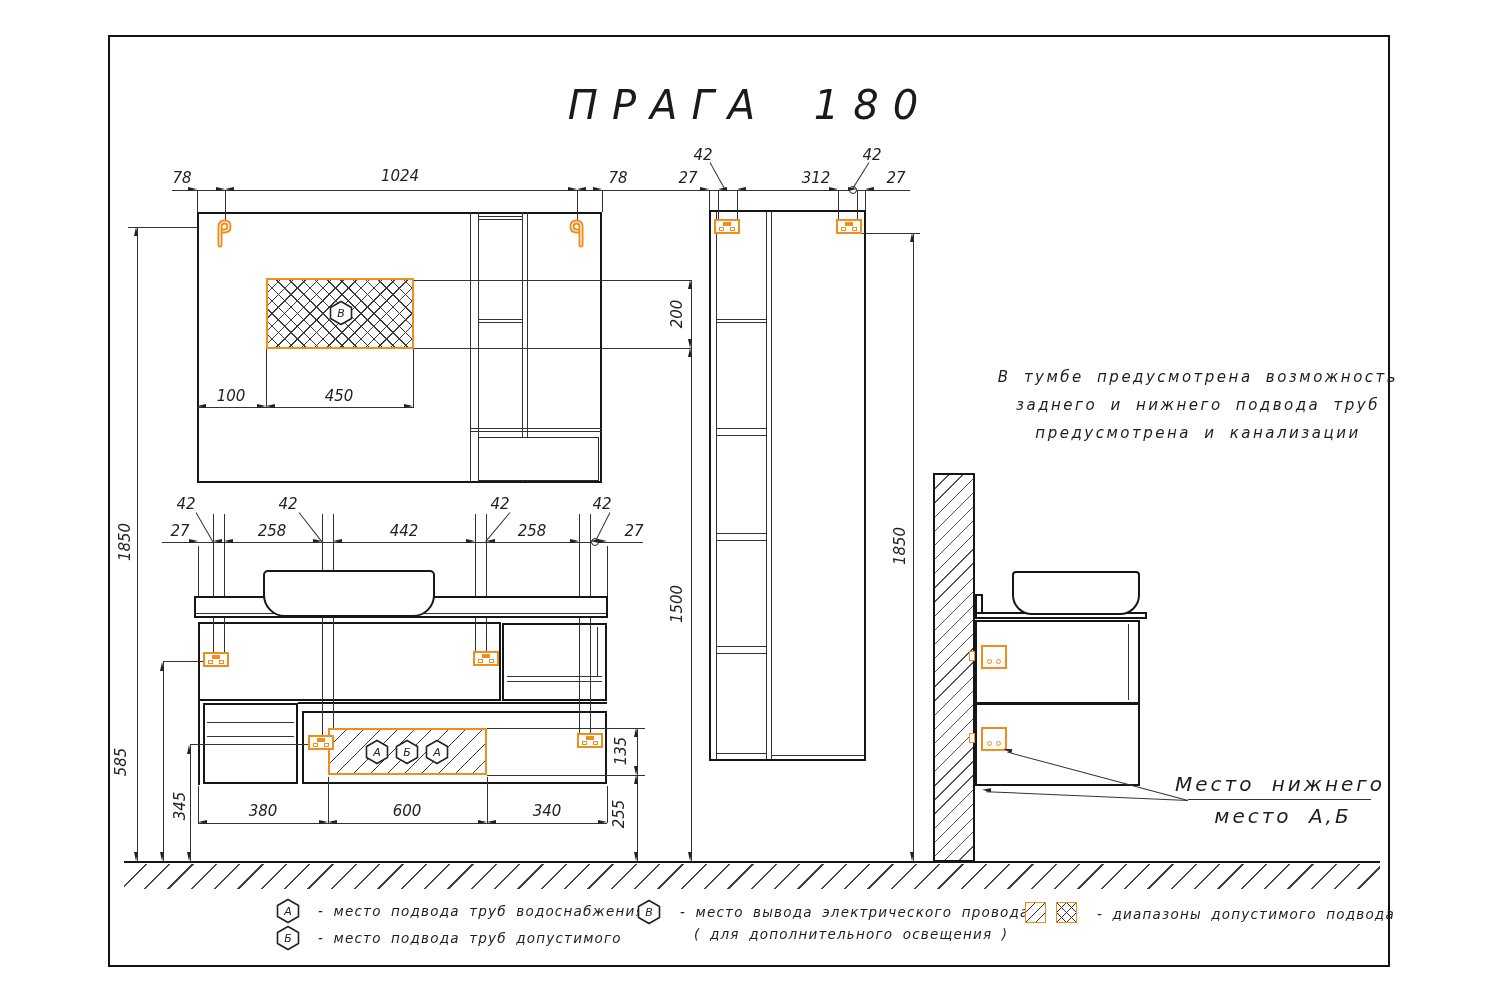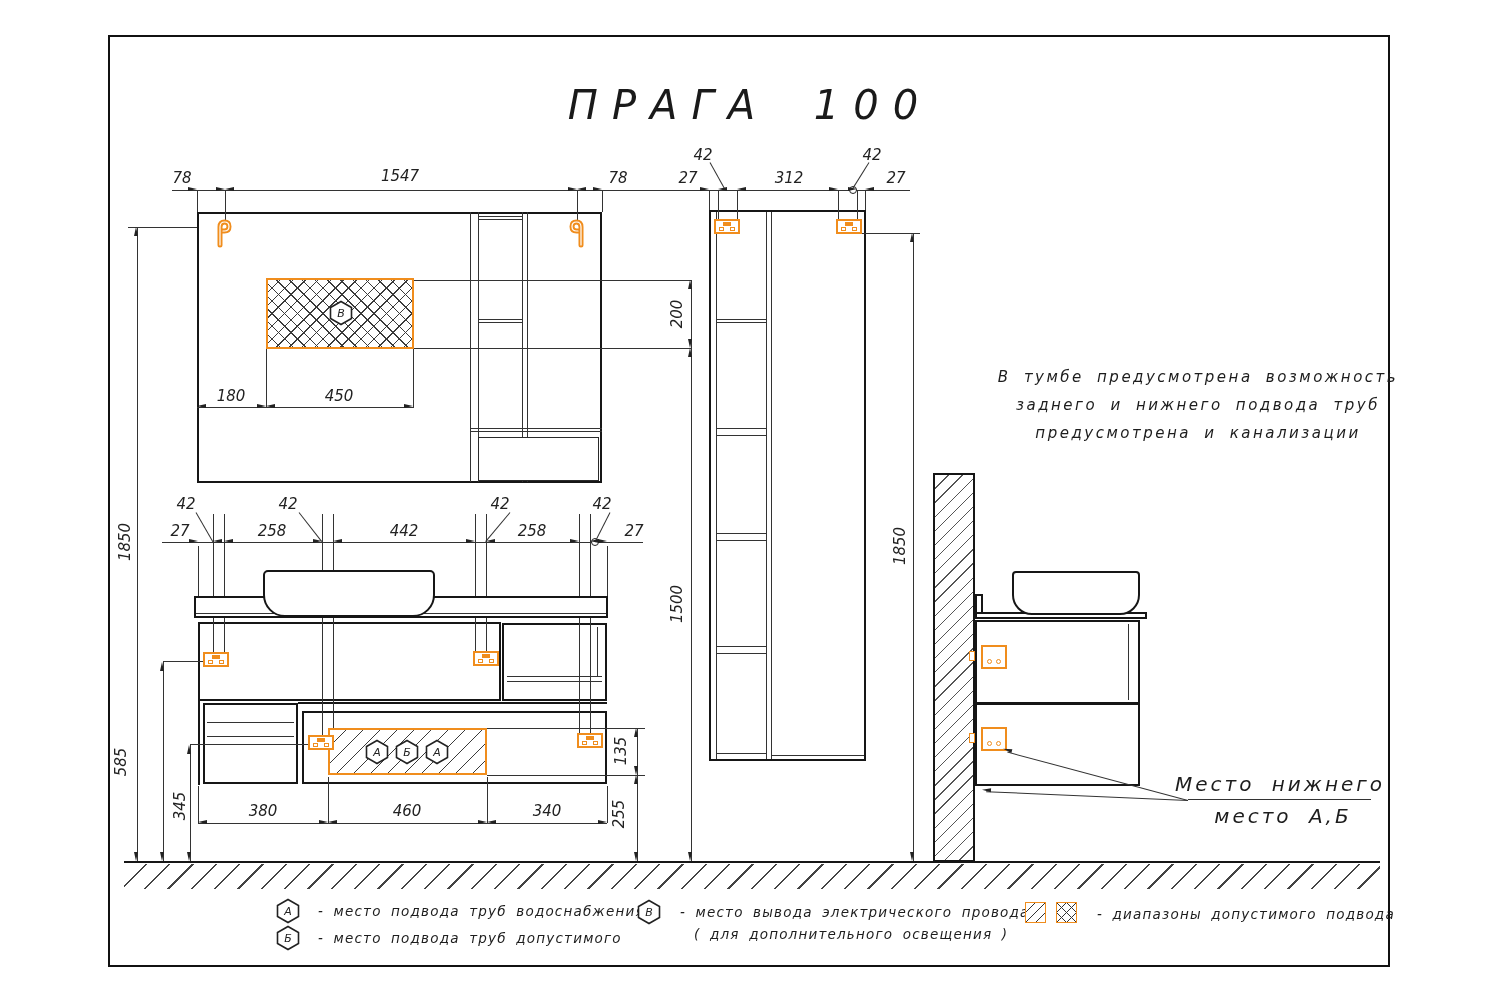--- a/index.html
+++ b/index.html
@@ -44,21 +44,21 @@
   .callout{position:absolute;transform:translateX(-50%);font:italic 20px "DejaVu Sans",sans-serif;color:#1d1d1d;letter-spacing:3px;word-spacing:8px;white-space:nowrap;z-index:7}
   .leg{position:absolute;font:italic 13.5px "DejaVu Sans",sans-serif;color:#1d1d1d;letter-spacing:1.2px;word-spacing:4px;white-space:nowrap}
 </style>
 </head>
 <body>
 
 <div id="stage">
 
   <div class="frame" style="left:108px;top:35px;width:1282px;height:932px"></div>
 
-  <div class="ttl2" style="left:750px;top:82px">ПРАГА 100</div>
+  <div class="ttl2" style="left:750px;top:82px">ПРАГА 180</div>
 
   <div class="b2" style="left:197px;top:212px;width:405px;height:271px"></div>
   <i class="vl" style="left:470px;top:212px;height:270px"></i>
   <i class="vl" style="left:478px;top:212px;height:270px"></i>
   <i class="vl" style="left:522px;top:212px;height:270px"></i>
   <i class="vl" style="left:527px;top:212px;height:270px"></i>
   <i class="hl" style="left:479px;top:216px;width:43px"></i>
   <i class="hl" style="left:479px;top:219px;width:43px"></i>
   <i class="hl" style="left:479px;top:319px;width:43px"></i>
   <i class="hl" style="left:479px;top:322px;width:43px"></i>
@@ -88,31 +88,31 @@
   <i class="vl" style="left:225px;top:190px;height:32px"></i>
   <i class="vl" style="left:577px;top:190px;height:32px"></i>
   <i class="vl" style="left:602px;top:190px;height:22px"></i>
   <i class="aw aR" style="left:188px;top:187px"></i>
   <i class="aw aL" style="left:225px;top:187px"></i>
   <i class="aw aR" style="left:216px;top:187px"></i>
   <i class="aw aR" style="left:568px;top:187px"></i>
   <i class="aw aL" style="left:577px;top:187px"></i>
   <i class="aw aR" style="left:593px;top:187px"></i>
   <div class="dimh" style="left:182px;top:169px">78</div>
-  <div class="dimh" style="left:400px;top:167px">1547</div>
+  <div class="dimh" style="left:400px;top:167px">1024</div>
   <div class="dimh" style="left:618px;top:169px">78</div>
 
   <i class="hl" style="left:197px;top:407px;width:217px"></i>
   <i class="vl" style="left:266px;top:349px;height:58px"></i>
   <i class="vl" style="left:413px;top:349px;height:58px"></i>
   <i class="aw aL" style="left:197px;top:404px"></i>
   <i class="aw aR" style="left:257px;top:404px"></i>
   <i class="aw aL" style="left:266px;top:404px"></i>
   <i class="aw aR" style="left:404px;top:404px"></i>
-  <div class="dimh" style="left:231px;top:387px">180</div>
+  <div class="dimh" style="left:231px;top:387px">100</div>
   <div class="dimh" style="left:339px;top:387px">450</div>
 
   <i class="hl" style="left:414px;top:280px;width:277px"></i>
   <i class="hl" style="left:414px;top:348px;width:277px"></i>
   <i class="vl" style="left:691px;top:280px;height:69px"></i>
   <i class="aw aU" style="left:688px;top:280px"></i>
   <i class="aw aD" style="left:688px;top:339px"></i>
   <div class="dimv" style="left:677px;top:314px">200</div>
 
   <i class="vl" style="left:691px;top:348px;height:514px"></i>
@@ -159,21 +159,21 @@
   <i class="ldr" style="left:710px;top:162px;width:31px;transform:rotate(61deg)"></i>
   <i class="ldr" style="left:869px;top:162px;width:32px;transform:rotate(122deg)"></i>
   <i class="aw aR" style="left:700px;top:187px"></i>
   <i class="aw aL" style="left:718px;top:187px"></i>
   <i class="aw aL" style="left:737px;top:187px"></i>
   <i class="aw aR" style="left:829px;top:187px"></i>
   <i class="aw aR" style="left:848px;top:187px"></i>
   <i class="aw aL" style="left:865px;top:187px"></i>
   <div class="dimh" style="left:688px;top:169px">27</div>
   <div class="dimh" style="left:703px;top:146px">42</div>
-  <div class="dimh" style="left:789px;top:169px">312</div>
+  <div class="dimh" style="left:816px;top:169px">312</div>
   <div class="dimh" style="left:872px;top:146px">42</div>
   <div class="dimh" style="left:896px;top:169px">27</div>
 
   <i class="hl" style="left:861px;top:233px;width:59px"></i>
   <i class="vl" style="left:913px;top:233px;height:628px"></i>
   <i class="aw aU" style="left:910px;top:233px"></i>
   <i class="aw aD" style="left:910px;top:852px"></i>
   <div class="dimv" style="left:900px;top:546px">1850</div>
 
   <div class="note" style="left:1198px;top:368px">В тумбе предусмотрена возможность</div>
@@ -284,21 +284,21 @@
   <i class="vl" style="left:328px;top:777px;height:46px"></i>
   <i class="vl" style="left:487px;top:777px;height:46px"></i>
   <i class="vl" style="left:607px;top:786px;height:37px"></i>
   <i class="aw aL" style="left:198px;top:820px"></i>
   <i class="aw aR" style="left:319px;top:820px"></i>
   <i class="aw aL" style="left:328px;top:820px"></i>
   <i class="aw aR" style="left:478px;top:820px"></i>
   <i class="aw aL" style="left:487px;top:820px"></i>
   <i class="aw aR" style="left:598px;top:820px"></i>
   <div class="dimh" style="left:263px;top:802px">380</div>
-  <div class="dimh" style="left:407px;top:802px">460</div>
+  <div class="dimh" style="left:407px;top:802px">600</div>
   <div class="dimh" style="left:547px;top:802px">340</div>
 
   <i class="hl" style="left:487px;top:728px;width:158px"></i>
   <i class="hl" style="left:487px;top:775px;width:158px"></i>
   <i class="vl" style="left:637px;top:728px;height:133px"></i>
   <i class="aw aU" style="left:634px;top:728px"></i>
   <i class="aw aD" style="left:634px;top:766px"></i>
   <i class="aw aU" style="left:634px;top:775px"></i>
   <i class="aw aD" style="left:634px;top:852px"></i>
   <div class="dimv" style="left:621px;top:751px">135</div>

